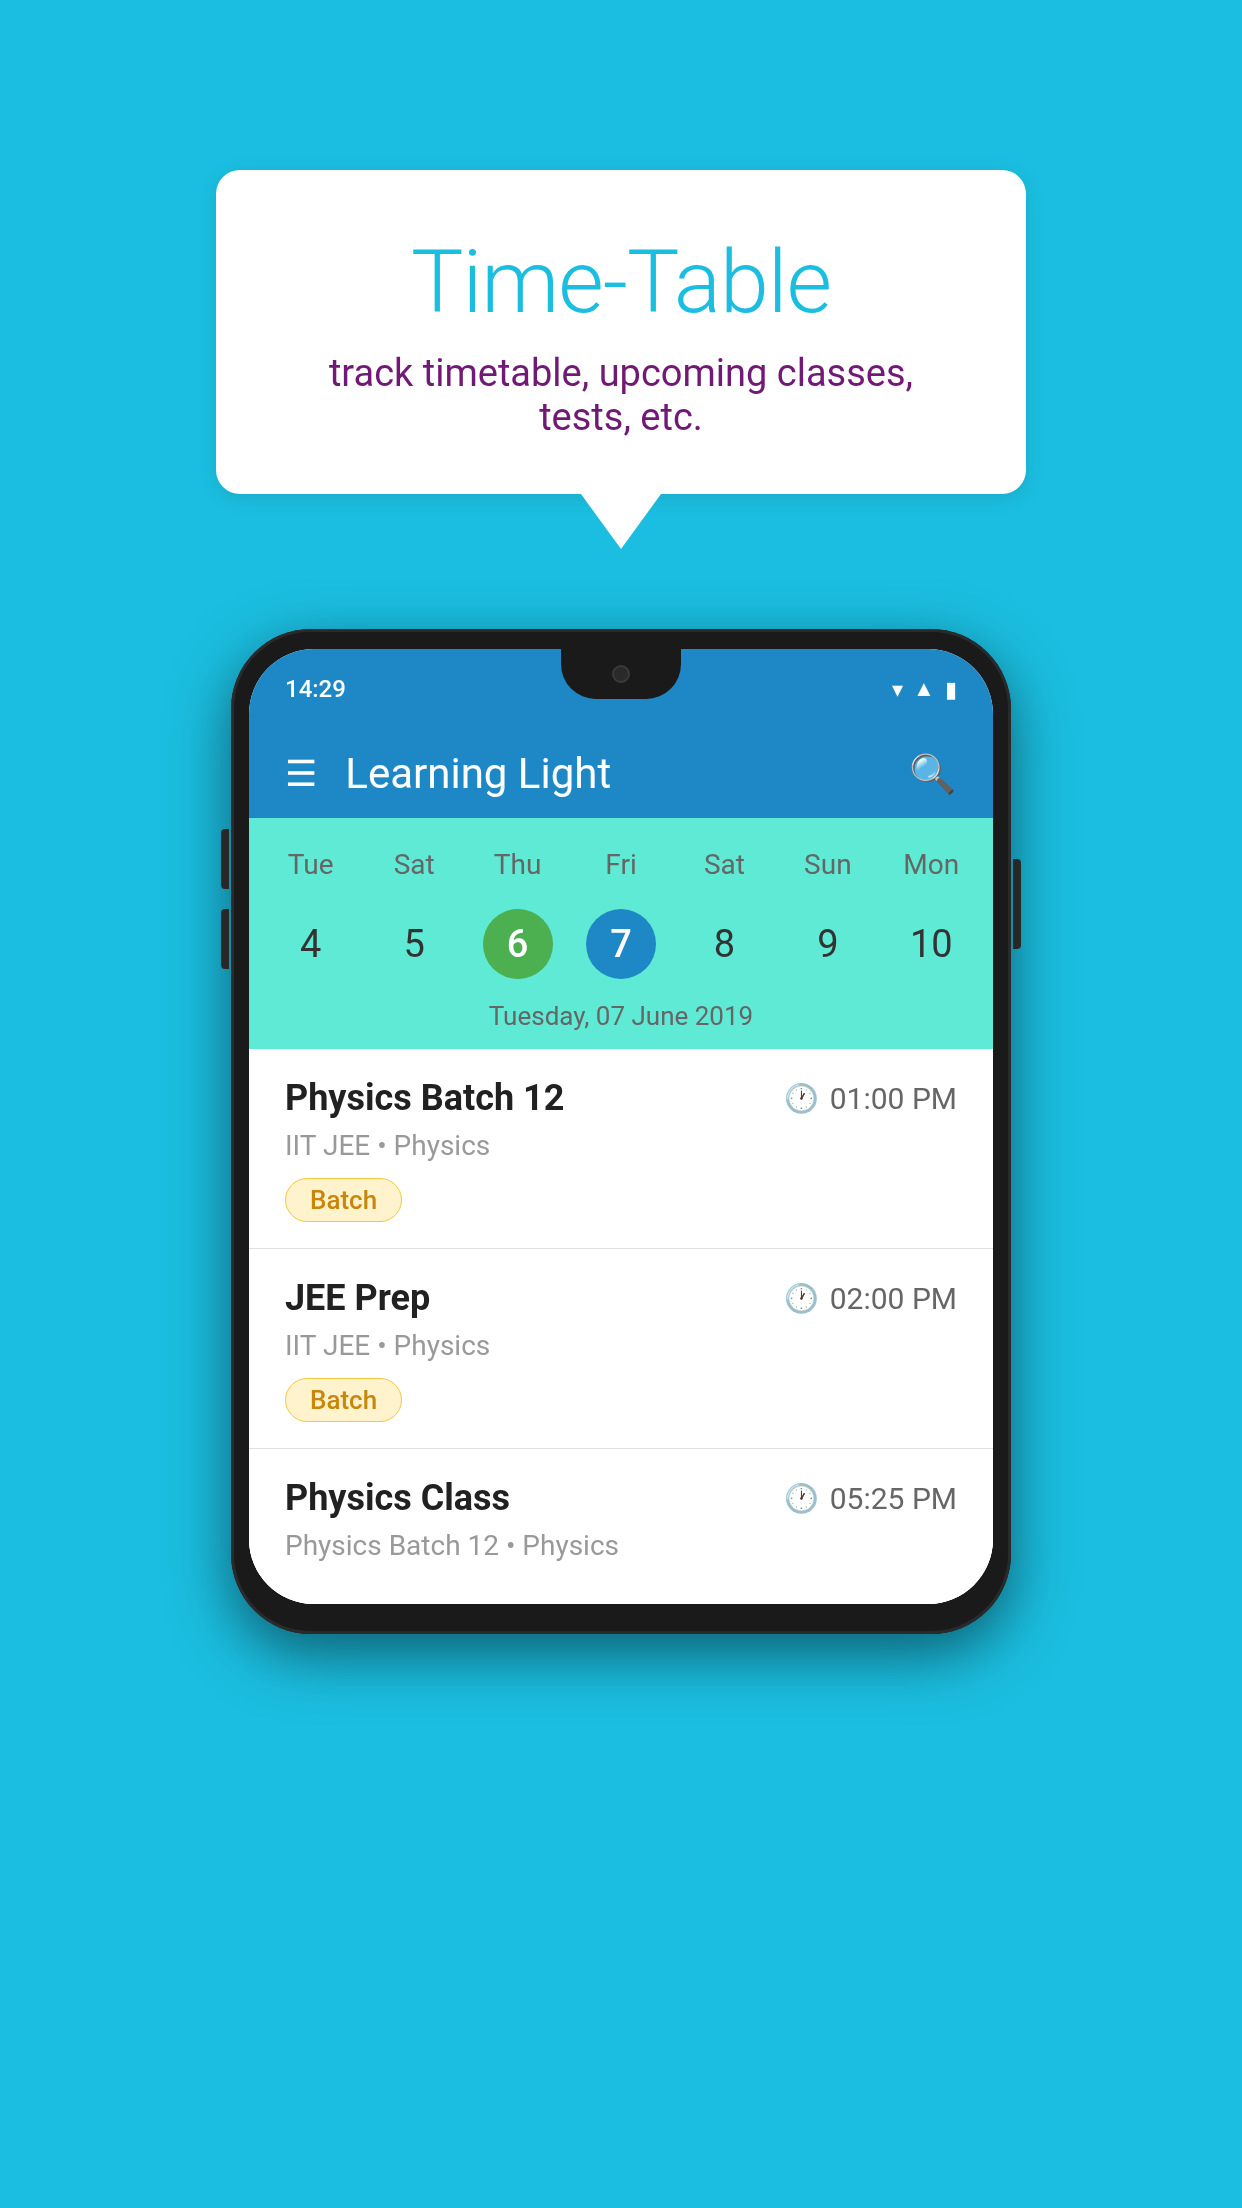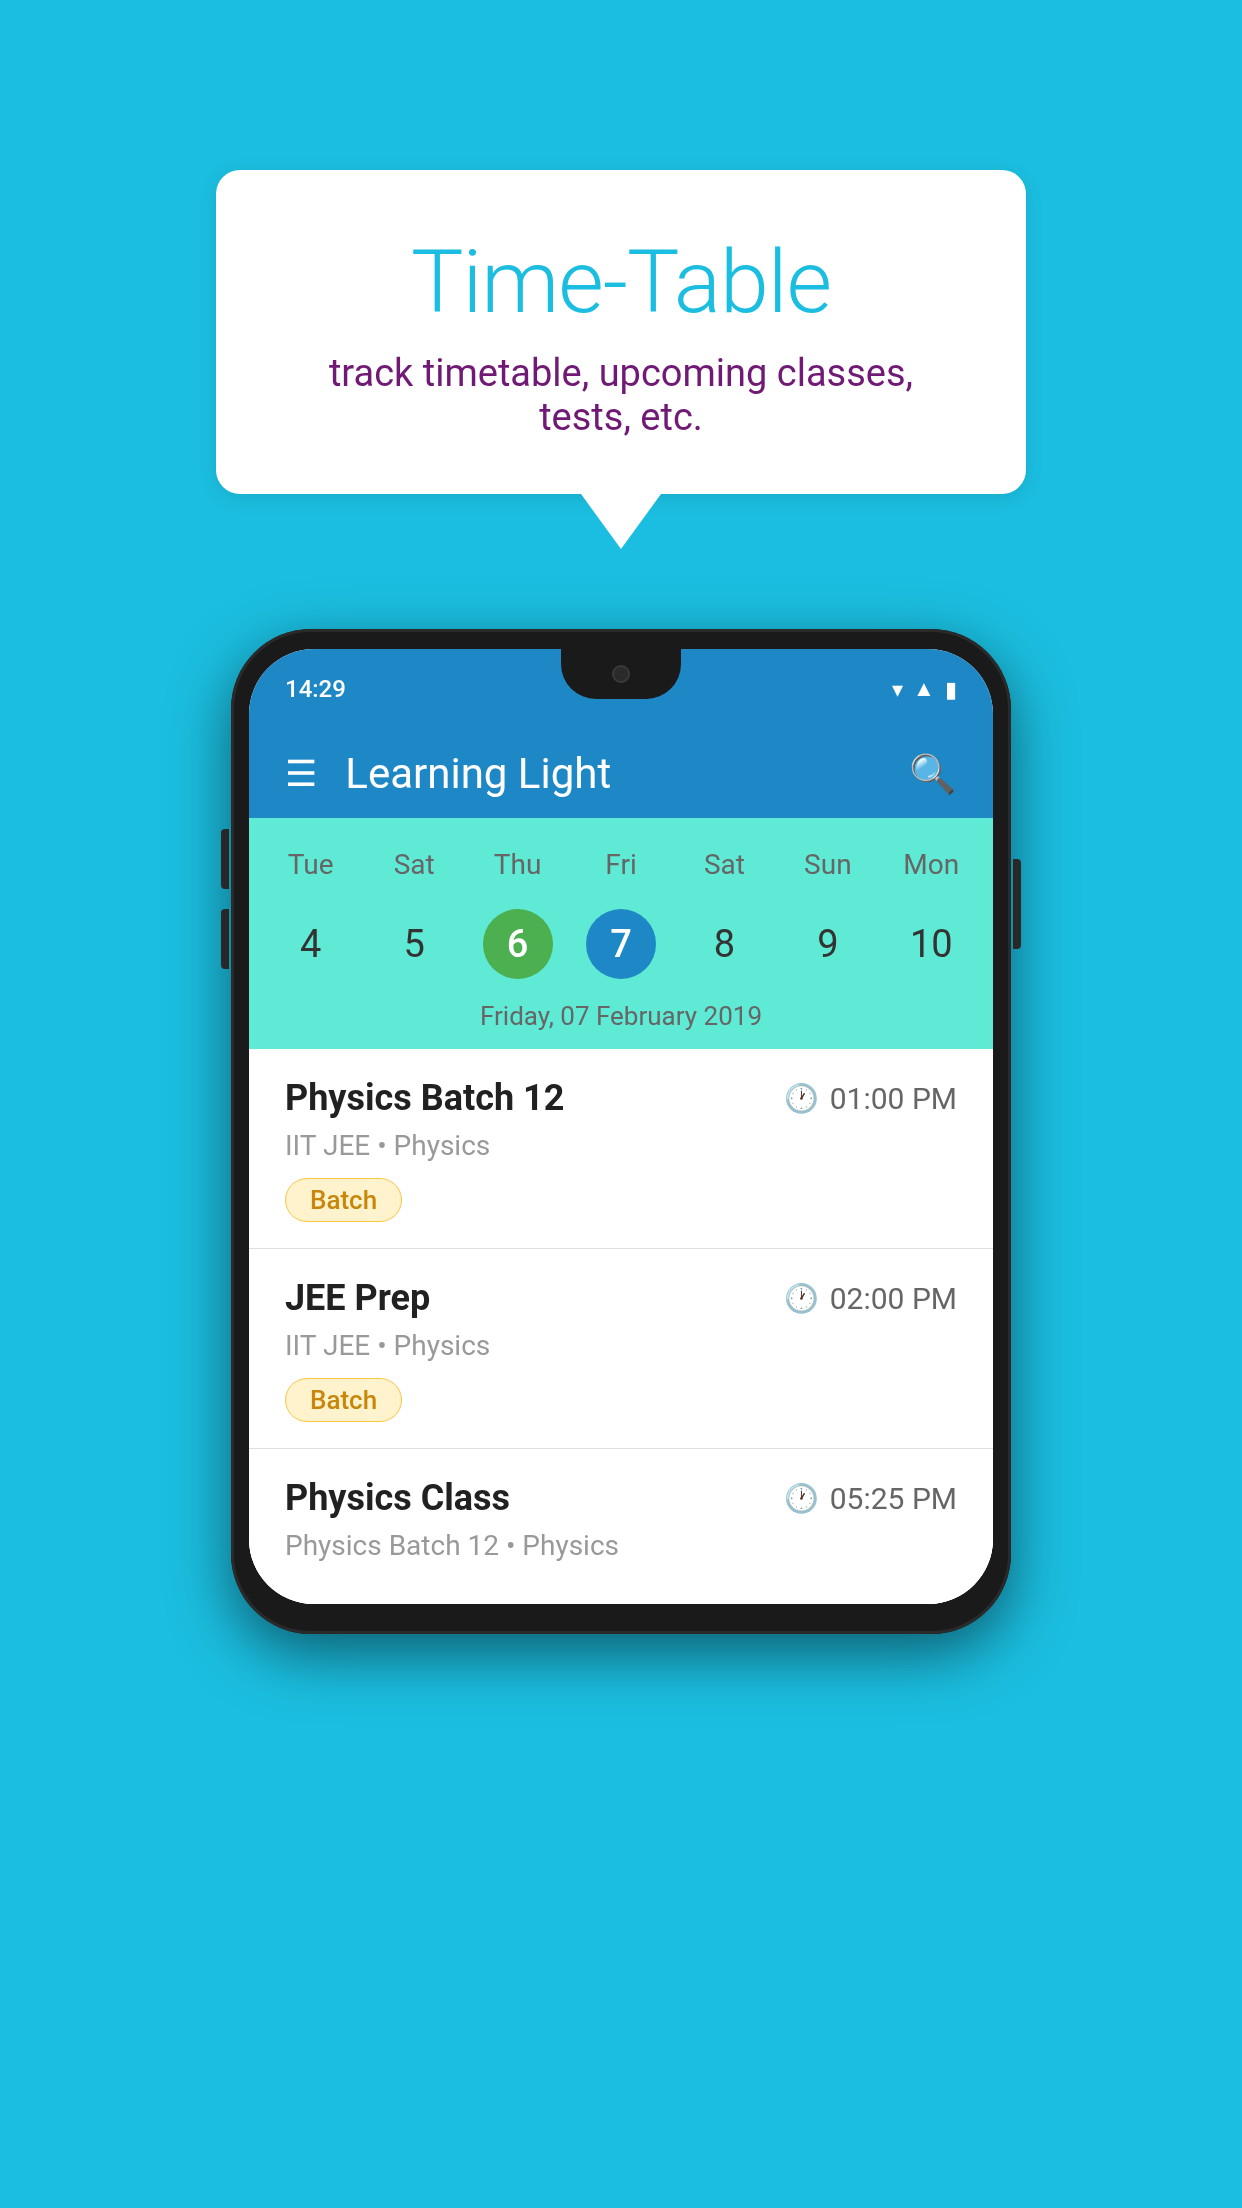--- a/index.html
+++ b/index.html
@@ -374,21 +374,21 @@
           <div class="day-cell">
             <span class="day-number">8</span>
           </div>
           <div class="day-cell">
             <span class="day-number">9</span>
           </div>
           <div class="day-cell">
             <span class="day-number">10</span>
           </div>
         </div>
-        <div class="selected-date-label">Friday, 07 February 2019</div>
+        <div class="selected-date-label">Tuesday, 07 June 2019</div>
       </div>
 
       <div class="classes-list">
 
         <div class="class-item">
           <div class="class-item-top">
             <span class="class-name">Physics Batch 12</span>
             <div class="class-time-wrapper">
               <span class="clock-icon">🕐</span>
               <span class="class-time">01:00 PM</span>

